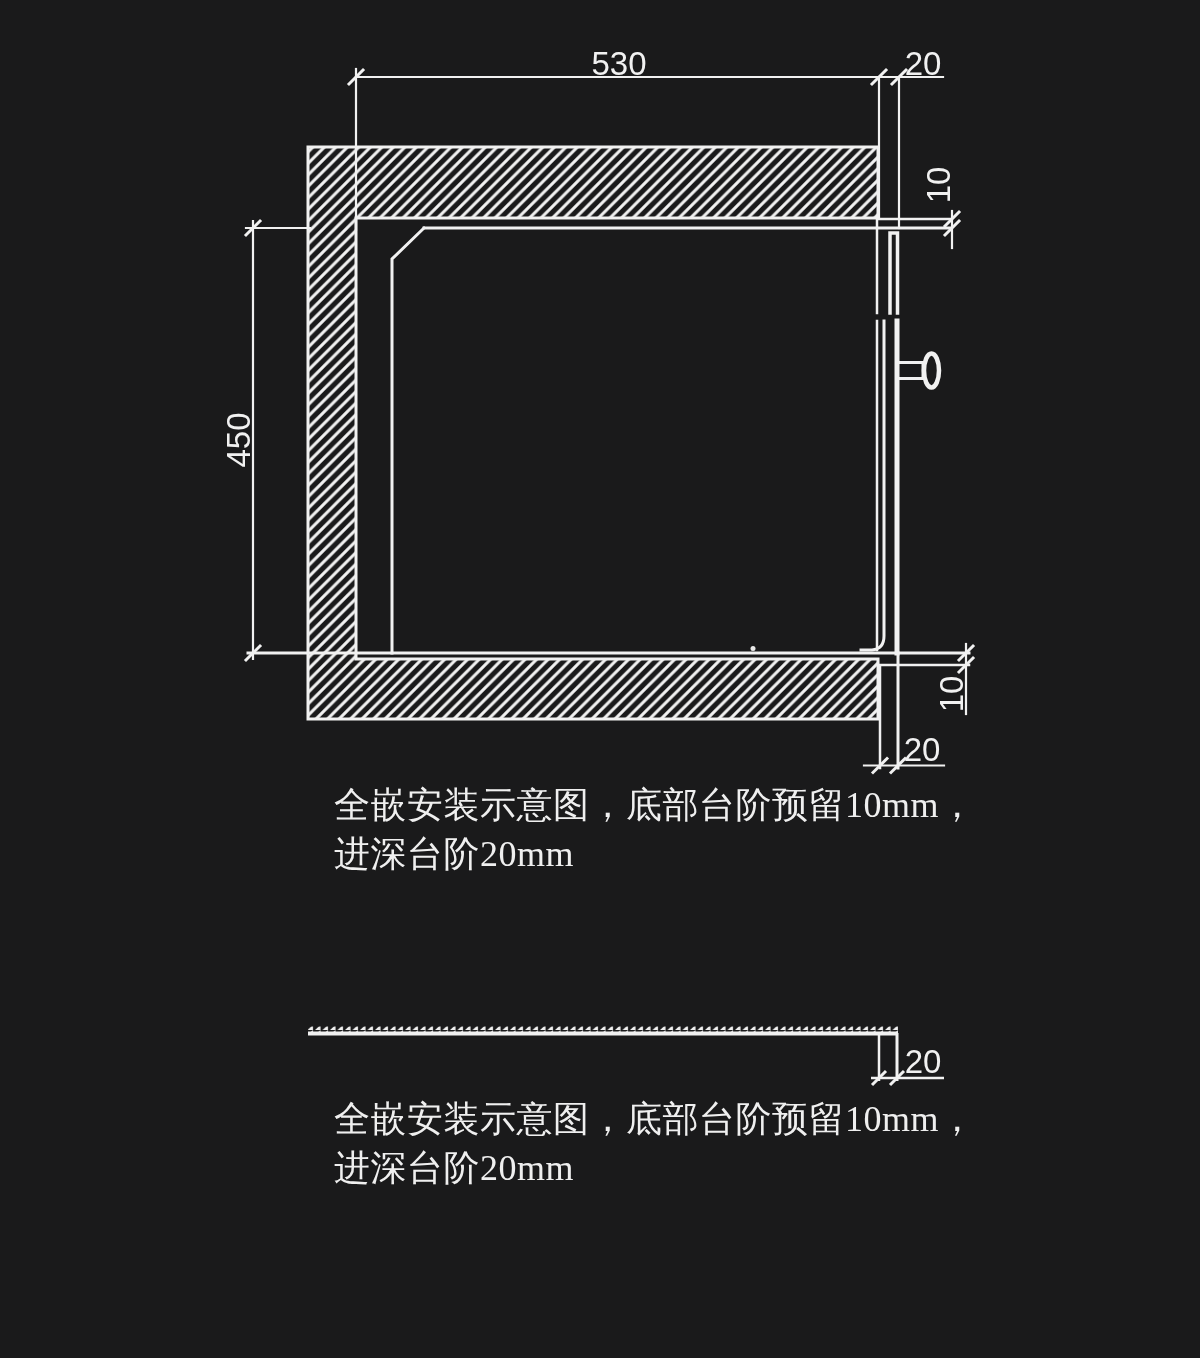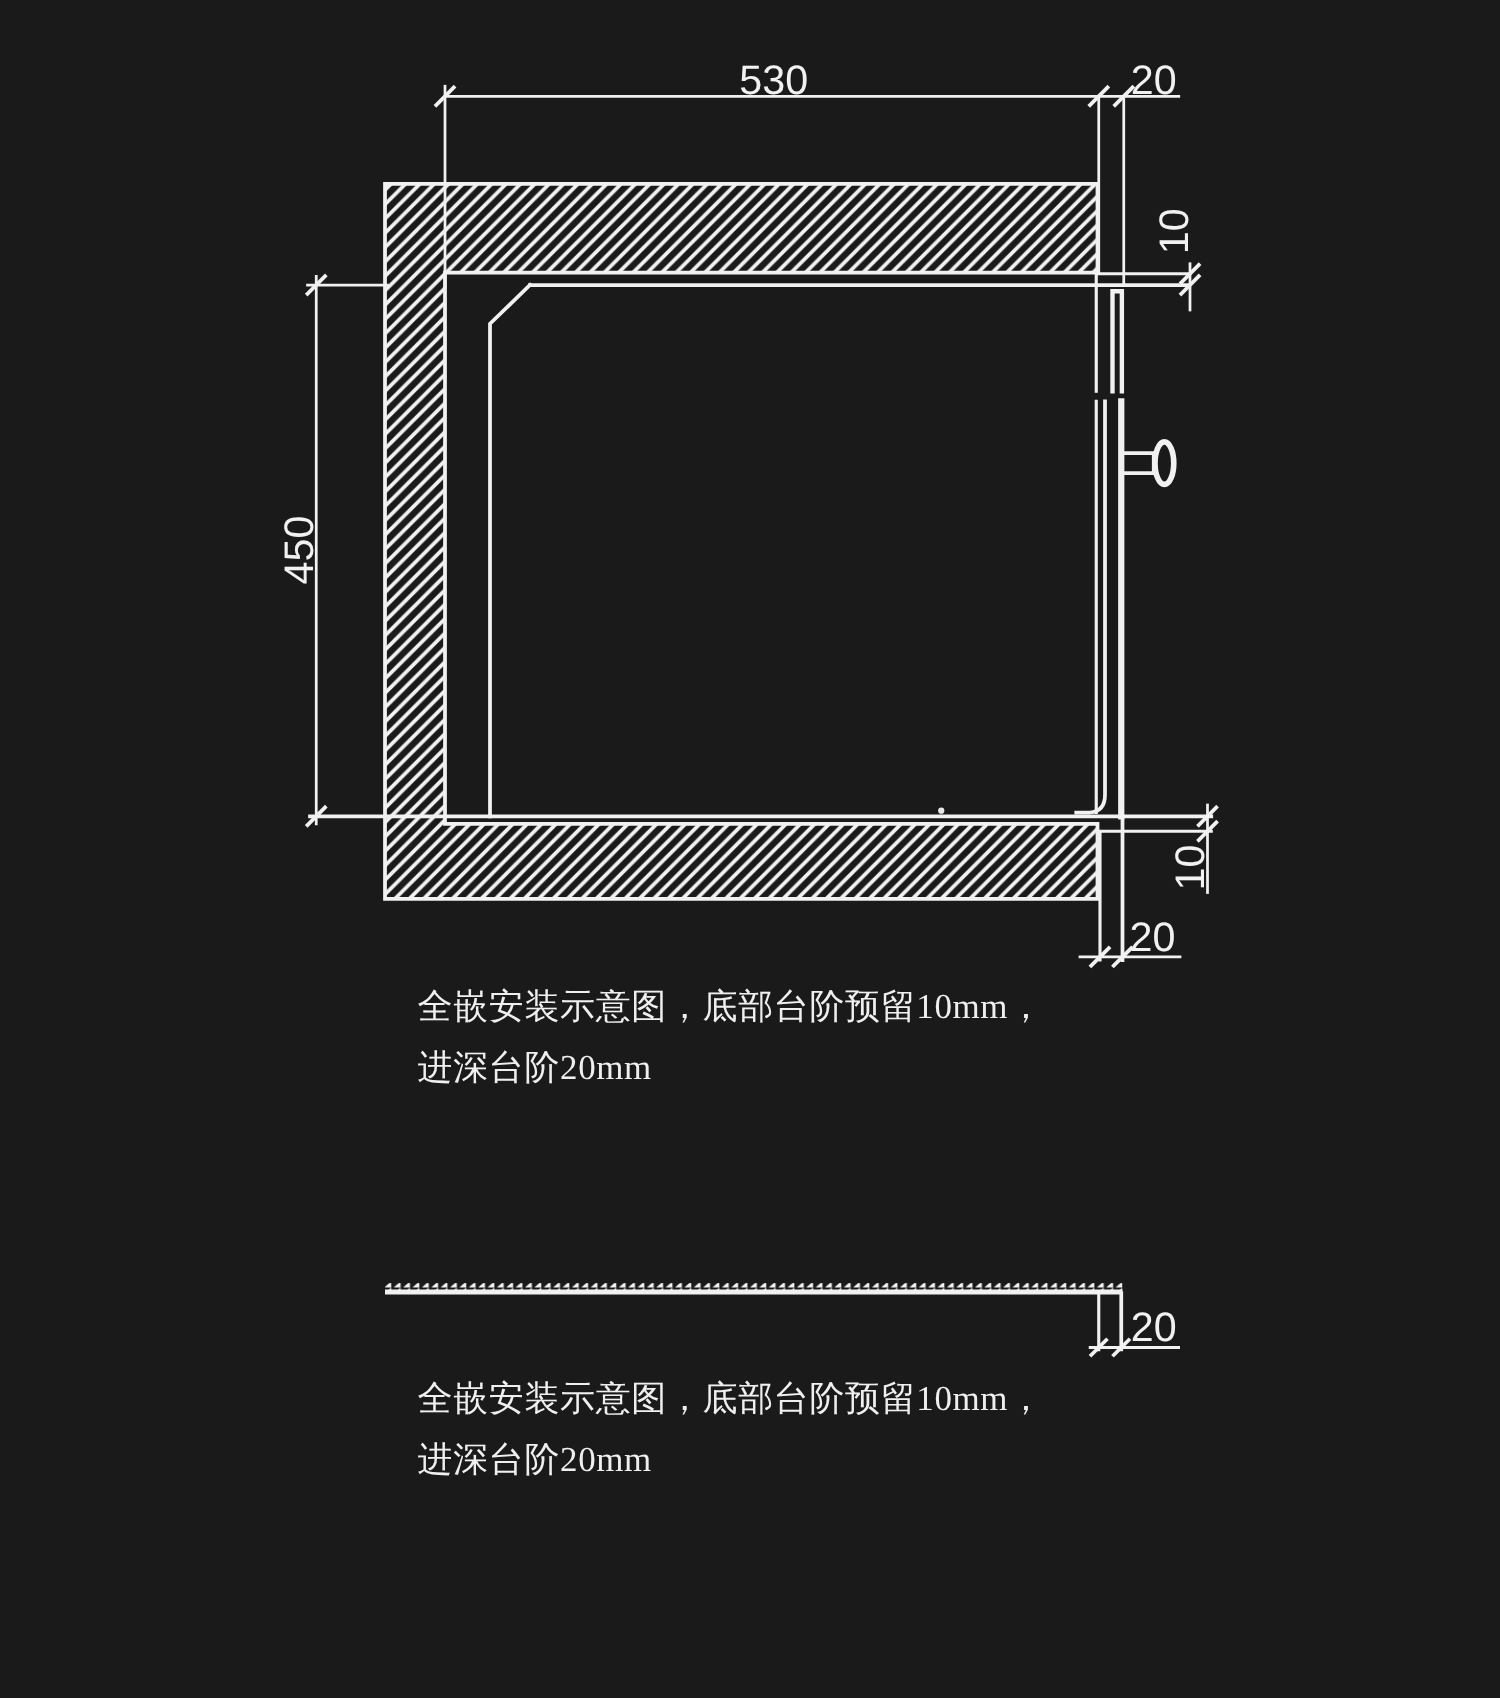--- a/index.html
+++ b/index.html
@@ -8,21 +8,21 @@
     background:#1a1a1b;
     position:relative;
     overflow:hidden;
     font-family:"Liberation Sans","DejaVu Sans",sans-serif;
   }
   #drawing{position:absolute;left:0;top:0;}
   .caption{
     position:absolute;
     color:#efefef;
     font-family:"Liberation Serif","DejaVu Serif",serif;
-    font-size:28px;
+    font-size:36px;
     line-height:49px;
     letter-spacing:0.5px;
     white-space:nowrap;
   }
   .dim-text{
     font-family:"Liberation Sans","DejaVu Sans",sans-serif;
     font-size:33px;
     fill:#f1f1f1;
   }
 </style>

